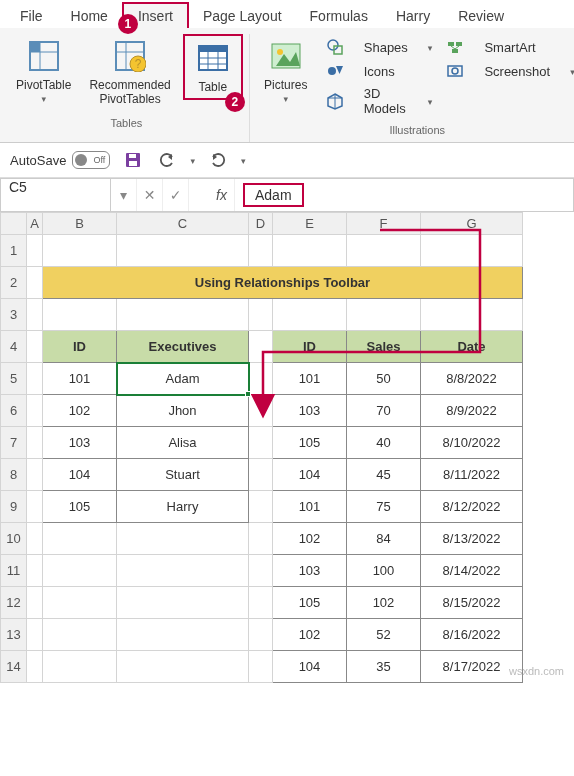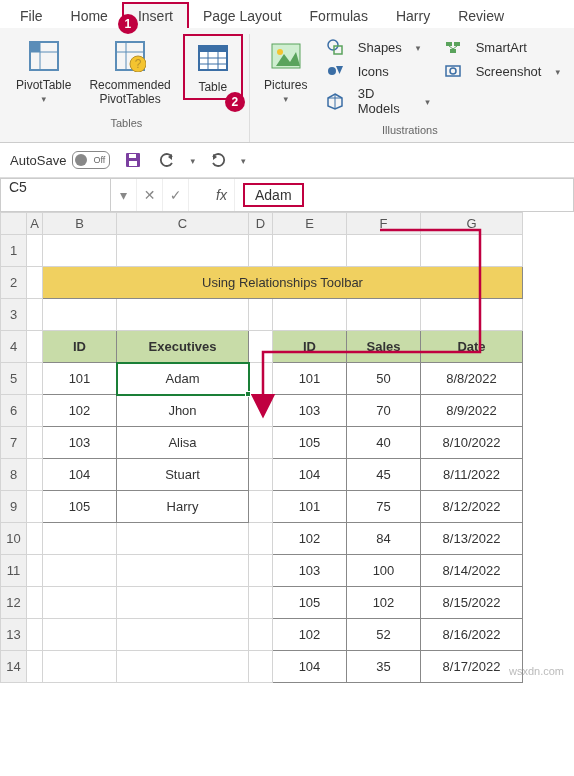--- a/index.html
+++ b/index.html
@@ -18,21 +18,21 @@
   .group-items { display: flex; align-items: flex-start; gap: 6px; }
   .group-label { font-size: 11px; color: #666; margin-top: 4px; padding: 2px 0; }
   .rbtn { display: flex; flex-direction: column; align-items: center; padding: 4px 6px; cursor: pointer; text-align: center; font-size: 12px; line-height: 1.2; position: relative; min-width: 60px; }
   .rbtn .ico { width: 36px; height: 36px; margin-bottom: 4px; display: flex; align-items: center; justify-content: center; }
   .rbtn .lbl { color: #333; }
   .rbtn.table-active { border: 2px solid #c00040; }
   .callout2 { position: absolute; left: 40px; top: 56px; width: 20px; height: 20px; border-radius: 50%; background: #c00040; color: #fff; font-weight: bold; display: flex; align-items: center; justify-content: center; font-size: 12px; z-index: 5; }
   .drop-caret { font-size: 9px; color: #666; margin-top: 2px; }
 
   .side-btns { display: flex; flex-direction: column; gap: 2px; align-items: flex-start; padding-top: 2px; }
-  .side-btn { display: flex; align-items: center; gap: 14px; padding: 2px 4px; font-size: 13px; color: #333; cursor: pointer; }
+  .side-btn { display: flex; align-items: center; gap: 20px; padding: 2px 4px; font-size: 13px; color: #333; cursor: pointer; }
   .side-btn .sico { width: 18px; height: 18px; display: inline-flex; align-items: center; justify-content: center; }
 
   
   .qat { display: flex; align-items: center; gap: 12px; background: #fff; padding: 6px 10px; border-bottom: 1px solid #ddd; }
   .autosave { display: flex; align-items: center; gap: 6px; font-size: 13px; }
   .toggle { width: 38px; height: 18px; border: 1px solid #888; border-radius: 6px; position: relative; background: #fff; font-size: 9px; line-height: 16px; }
   .toggle .knob { width: 12px; height: 12px; border-radius: 50%; background: #888; position: absolute; left: 2px; top: 2px; }
   .toggle .tlabel { position: absolute; right: 4px; top: 0; color: #666; }
   .qat-btn { width: 22px; height: 22px; display: inline-flex; align-items: center; justify-content: center; cursor: pointer; }
   .qat-btn svg { display: block; }
@@ -53,21 +53,21 @@
   .sheet .corner { background: #f0f0f0; width: 26px; }
   .sheet .colA { width: 16px; }
   .sheet .colB { width: 74px; }
   .sheet .colC { width: 132px; }
   .sheet .colD { width: 24px; }
   .sheet .colE { width: 74px; }
   .sheet .colF { width: 74px; }
   .sheet .colG { width: 102px; }
   .sheet tr.hdr-row td, .sheet tr.hdr-row th { height: 22px; }
   
-  .title-band { background: #f0d060 !important; font-weight: normal; font-size: 16px; color: #333; border: 1px solid #888 !important; margin-top: 12px; }
+  .title-band { background: #f0d060 !important; font-weight: bold; font-size: 16px; color: #333; border: 1px solid #888 !important; margin-top: 12px; }
   .tblhdr { background: #c8dca8 !important; font-weight: bold; border: 1px solid #888 !important; }
   .tblcell { border: 1px solid #888 !important; }
 
   .sel-cell { outline: 2px solid #1a7f37; outline-offset: -1px; position: relative; }
   .sel-handle { position: absolute; right: -3px; bottom: -3px; width: 6px; height: 6px; background: #1a7f37; border: 1px solid #fff; }
 
   .watermark { position: absolute; right: 10px; bottom: 6px; font-size: 11px; color: #bbb; }
 
   
   .arrow-svg { position: absolute; left: 0; top: 0; pointer-events: none; z-index: 3; }

